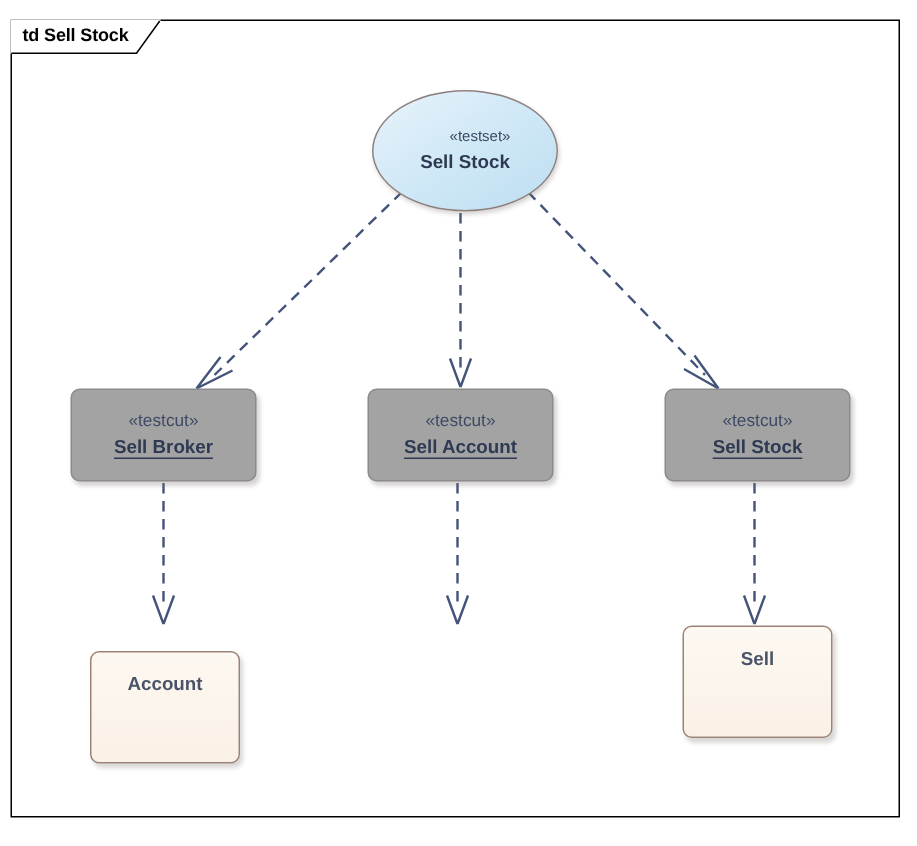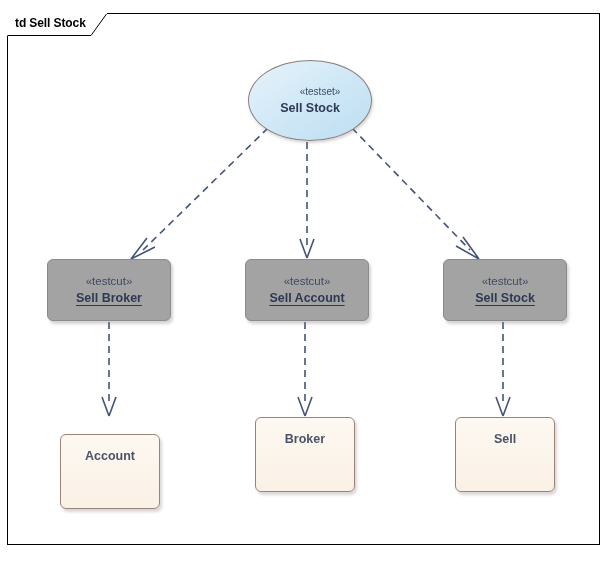--- a/index.html
+++ b/index.html
@@ -222,21 +222,18 @@
 
   <div class="node testcut-node n3">
     <div class="testcut-stereotype">«testcut»</div>
     <div class="testcut-name">Sell Stock</div>
   </div>
 
   <div class="node class-node c1">
     <div class="class-name">Account</div>
   </div>
 
-  <div class="node class-node c2">
-    <div class="class-name">Broker</div>
-  </div>
 
   <div class="node class-node c3">
     <div class="class-name">Sell</div>
   </div>
 
 </div>
 
 </body></html>

